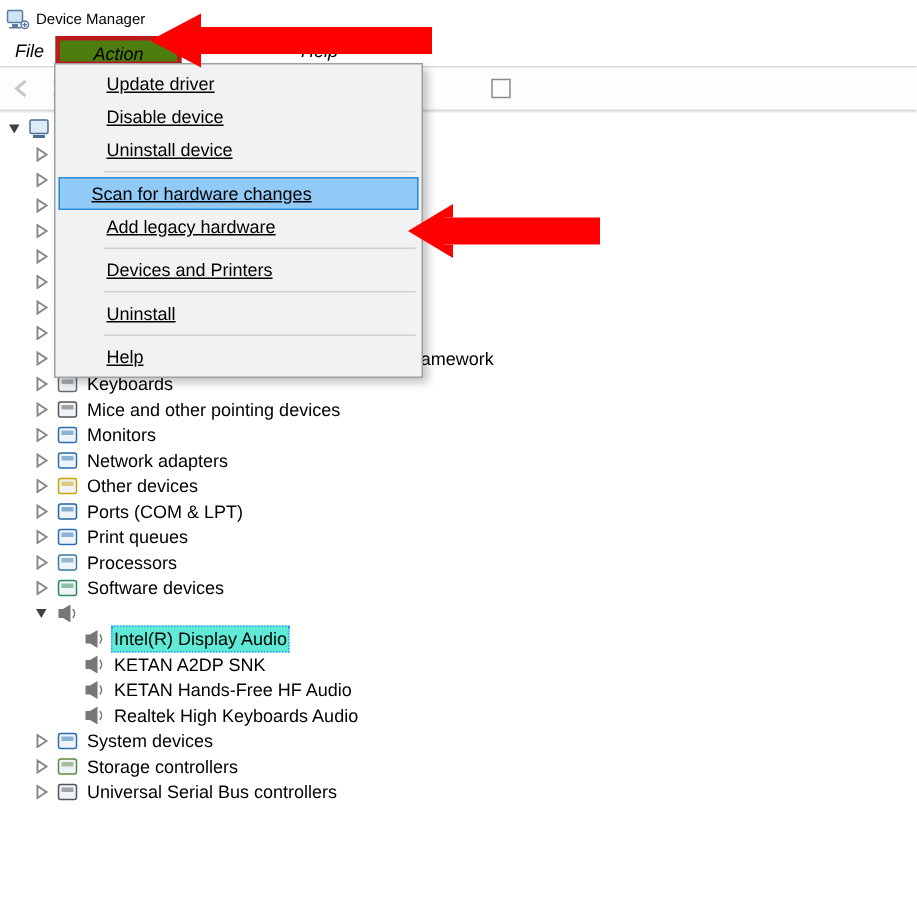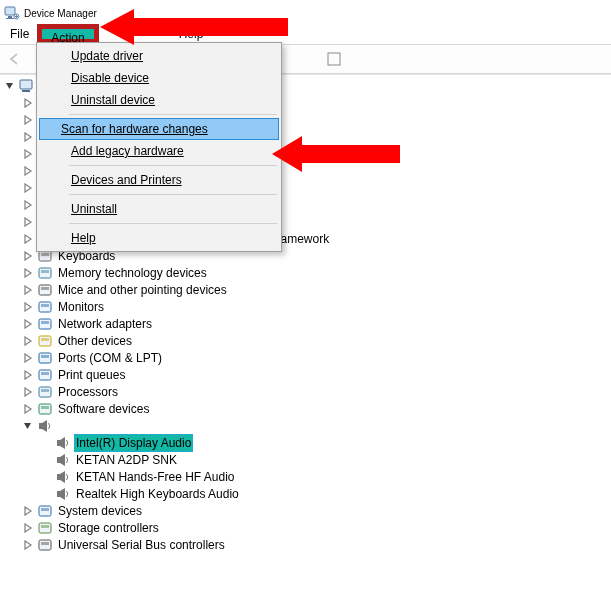--- a/index.html
+++ b/index.html
@@ -27,30 +27,31 @@
     margin-right: 4px;
   }
   .titlebar .title { font-size: 10px; }
   .menubar {
     height: 20px;
     display: flex;
     align-items: stretch;
     padding: 0 2px;
     background: #fff;
     user-select: none;
+    font-style: italic;
   }
   .menubar .menu-item {
     padding: 2px 8px 2px 8px;
     line-height: 16px;
     cursor: default;
   }
   .menubar .menu-item.open {
-    background: #14b8a6;
-    border: 5px solid #b91c1c;
-    padding: 1px 9px;
+    background: #4d7c0f;
+    border: 3px solid #b91c1c;
+    padding: 1px 22px;
   }
   .toolbar {
     height: 28px;
     border-top: 1px solid #d9d9d9;
     border-bottom: 1px solid #d9d9d9;
     background: #fdfdfd;
     display: flex;
     align-items: center;
     padding: 0 4px;
     gap: 2px;
@@ -105,21 +106,21 @@
   .twisty.none { visibility: hidden; }
   .dev-icon {
     width: 16px; height: 16px;
     display: inline-flex; align-items:center; justify-content:center;
   }
   .node .label {
     padding: 0 2px;
     line-height: 16px;
   }
   .node.selected .label {
-    background: #14b8a6;
+    background: #5eead4;
     border: 1px dotted #3399ff;
     padding: 0 1px;
   }
   
   .dropdown {
     position: absolute;
     left: 36px;
     top: 42px;
     width: 240px;
     background: #f2f2f2;
@@ -387,36 +388,20 @@
             </li>
             <li>
               <div class="node">
                 <span class="twisty">
                   <svg width="10" height="10">
                     <path d="M2 1 L8 5 L2 9 Z" fill="none" stroke="#888" stroke-width="1.3"></path>
                   </svg>
                 </span>
                 <span class="dev-icon">
                   <svg width="16" height="16">
-                    <rect x="2" y="3" width="12" height="10" rx="1.5" fill="#eef4fa" stroke="#3a7d9c"></rect>
-                    <rect x="4" y="5" width="8" height="3" fill="#3a7d9c" opacity=".5"></rect>
-                  </svg>
-                </span>
-                <span class="label">Memory technology devices</span>
-              </div>
-            </li>
-            <li>
-              <div class="node">
-                <span class="twisty">
-                  <svg width="10" height="10">
-                    <path d="M2 1 L8 5 L2 9 Z" fill="none" stroke="#888" stroke-width="1.3"></path>
-                  </svg>
-                </span>
-                <span class="dev-icon">
-                  <svg width="16" height="16">
                     <rect x="2" y="3" width="12" height="10" rx="1.5" fill="#eef4fa" stroke="#555"></rect>
                     <rect x="4" y="5" width="8" height="3" fill="#555" opacity=".5"></rect>
                   </svg>
                 </span>
                 <span class="label">Mice and other pointing devices</span>
               </div>
             </li>
             <li>
               <div class="node">
                 <span class="twisty">

